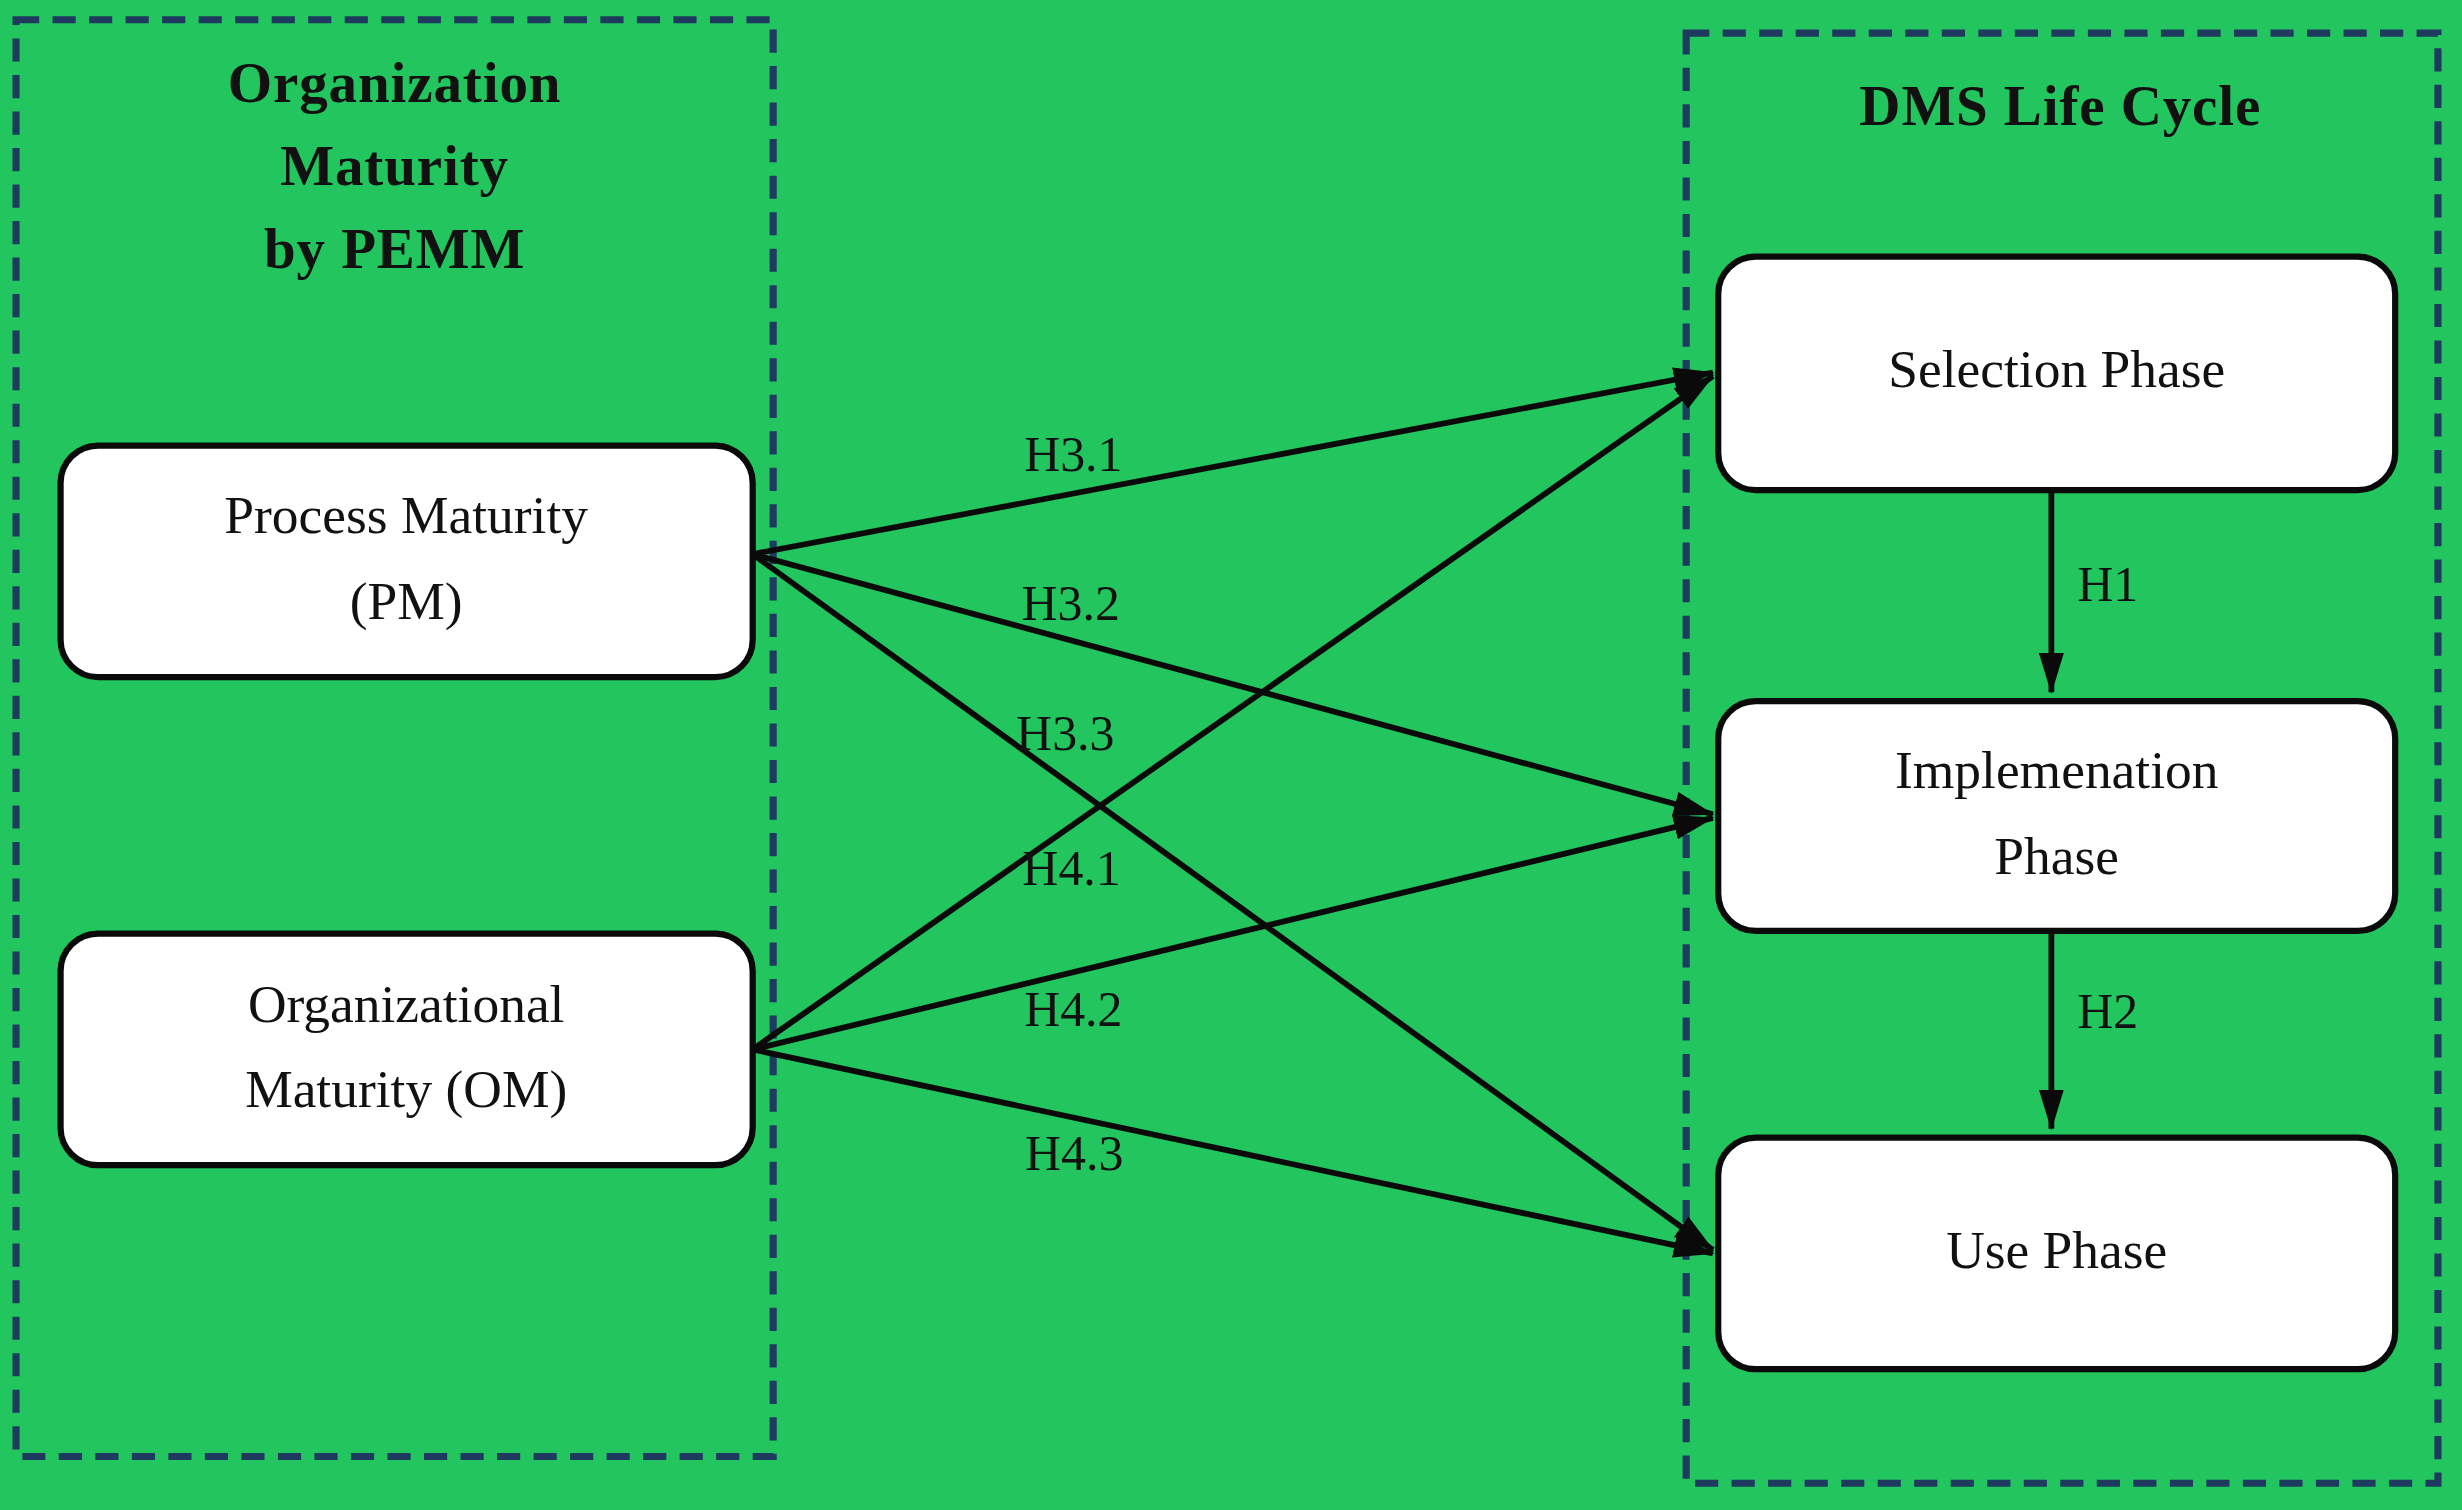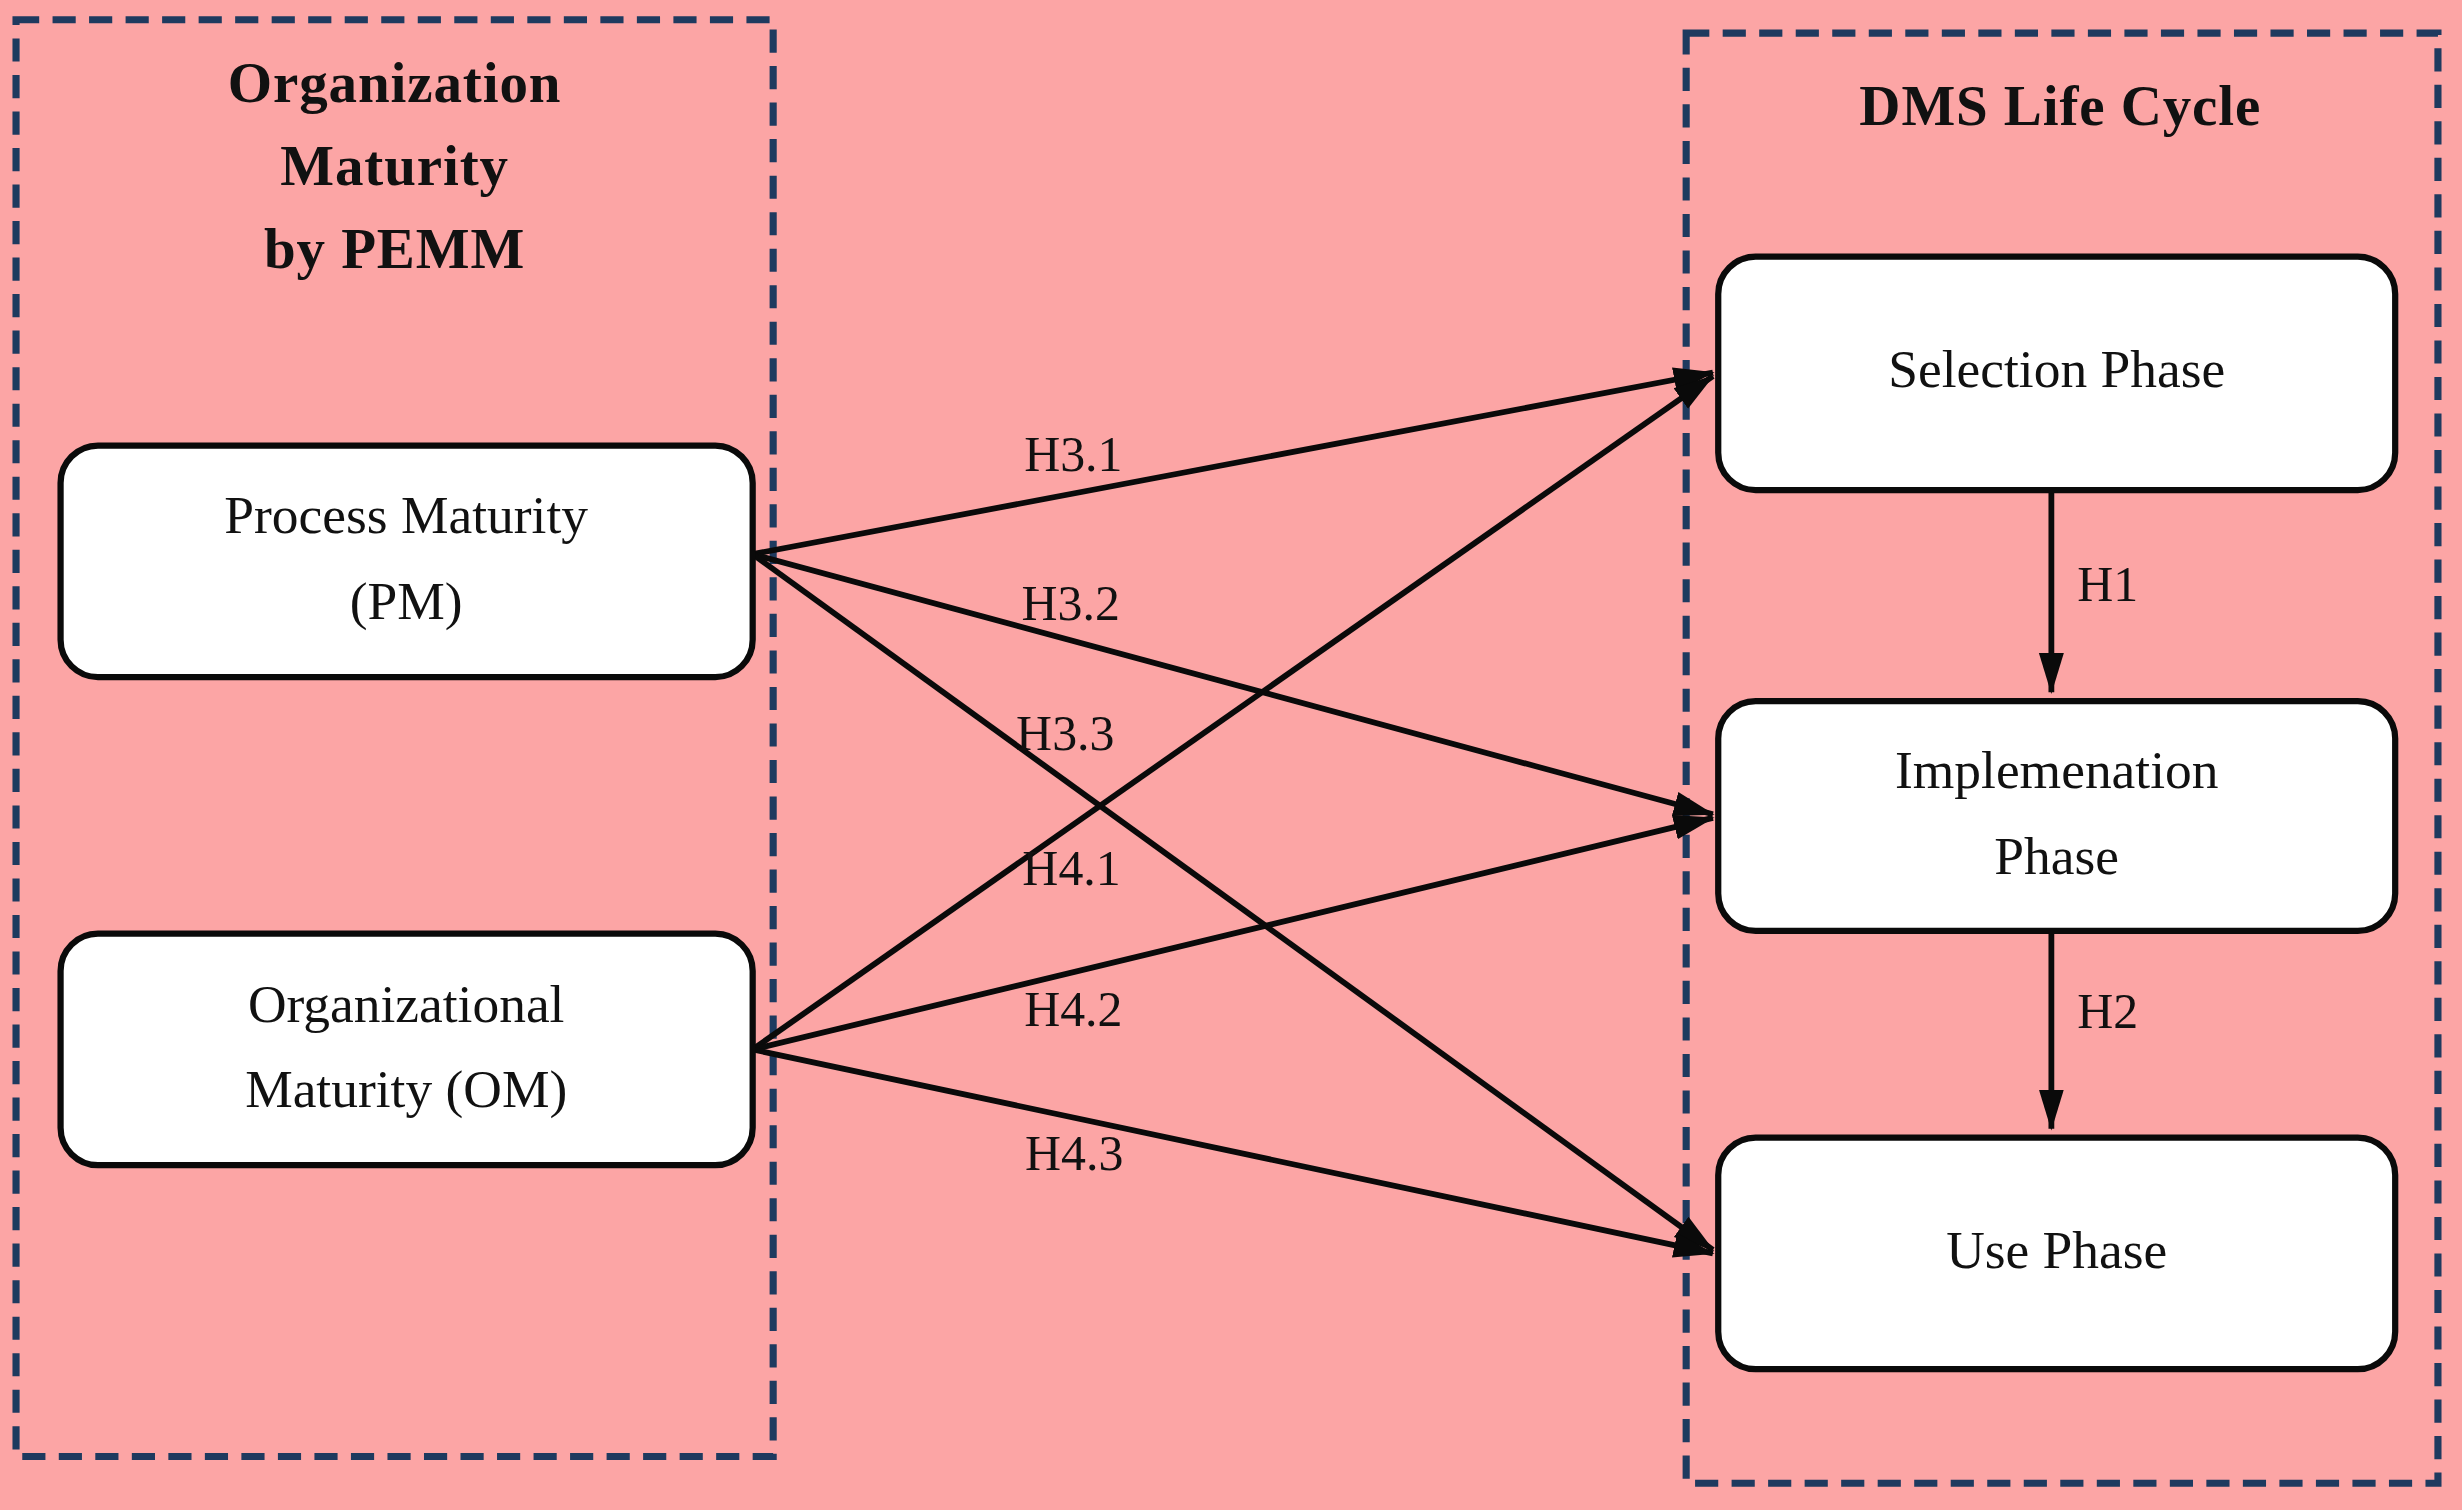--- a/index.html
+++ b/index.html
@@ -3,21 +3,21 @@
 <meta charset="utf-8">
 <style>
   html, body {
     margin: 0;
     padding: 0;
     background: #ffffff;
   }
   .figure-wrap {
     width: 2462px;
     height: 1511px;
-    background: #fca5a5;
+    background: #22c55e;
     position: relative;
     overflow: hidden;
   }
   svg text {
     font-family: "Liberation Serif", "DejaVu Serif", serif;
     fill: #111111;
   }
   .grp-title {
     font-size: 64px;
     font-weight: bold;

